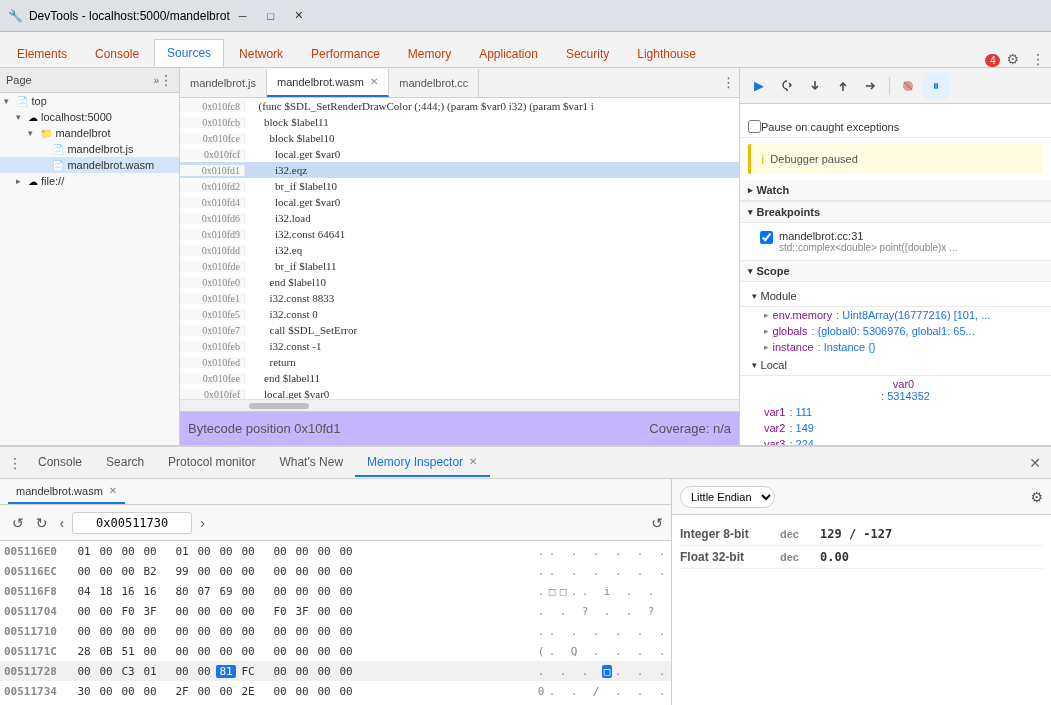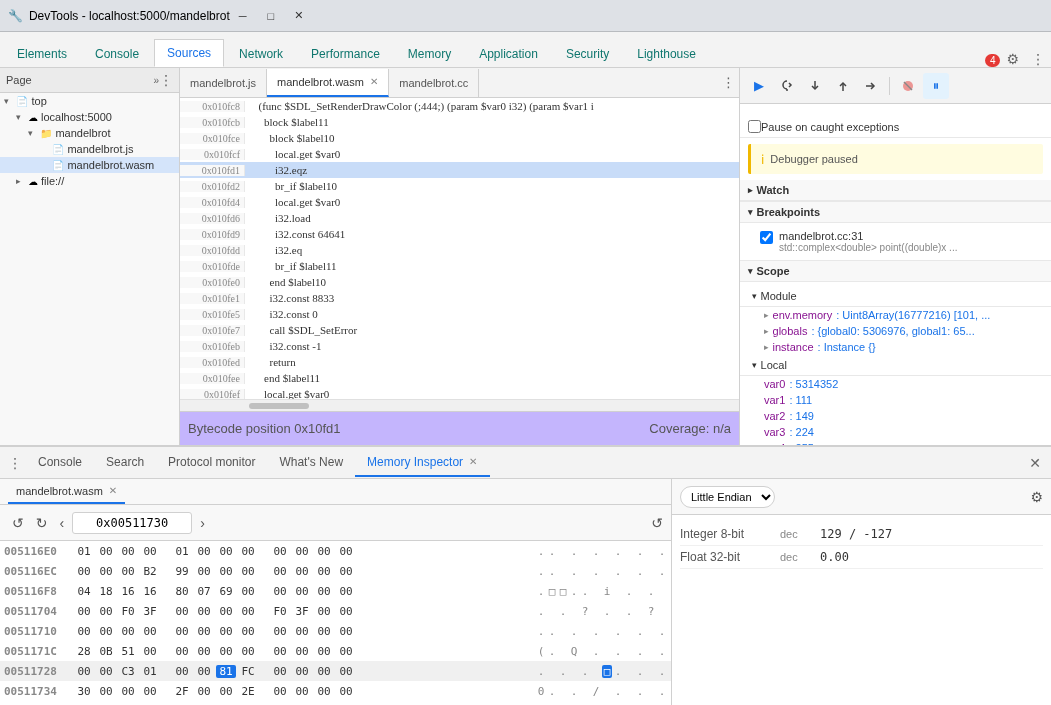--- a/index.html
+++ b/index.html
@@ -42,21 +42,21 @@
       background: #f3f3f3;
       border-bottom: 1px solid #d0d0d0;
       display: flex;
       align-items: flex-end;
       padding-left: 4px;
     }
     .top-tab {
       height: 28px;
       padding: 0 12px;
       font-size: 12px;
-      color: #0f766e;
+      color: #c2410c;
       cursor: pointer;
       display: flex;
       align-items: center;
       border: 1px solid transparent;
       border-bottom: none;
       margin-right: 2px;
       background: transparent;
       white-space: nowrap;
       position: relative;
     }
@@ -516,20 +516,21 @@
       background: none;
       border: none;
       cursor: pointer;
       font-size: 14px;
       color: #555;
     }
 
     #memory-info-content {
       flex: 1;
       padding: 8px;
+      font-weight: bold;
     }
     .info-row {
       display: flex;
       align-items: center;
       padding: 4px 0;
       font-size: 12px;
       border-bottom: 1px solid #f0f0f0;
     }
     .info-type { color: #555; width: 100px; }
     .info-format {
@@ -858,21 +859,21 @@
                 <span class="scope-key">instance</span>
                   <span class="scope-val">: Instance {}</span>
               </div>
             </div>
 
             <div class="section-header" style="padding-left:12px;font-weight:normal;background:#fff;">
               <span class="section-arrow">▾</span>
               <span>Local</span>
             </div>
             <div>
-              <div class="scope-item" style="padding-left:24px;">
+              <div class="scope-item" style="padding-left:24px;flex-direction:column;">
                 <span class="scope-key">var0</span>
                   <span class="scope-val">: 5314352</span>
               </div>
               <div class="scope-item" style="padding-left:24px;">
                 <span class="scope-key">var1</span>
                   <span class="scope-val">: 111</span>
               </div>
               <div class="scope-item" style="padding-left:24px;">
                 <span class="scope-key">var2</span>
                   <span class="scope-val">: 149</span>

